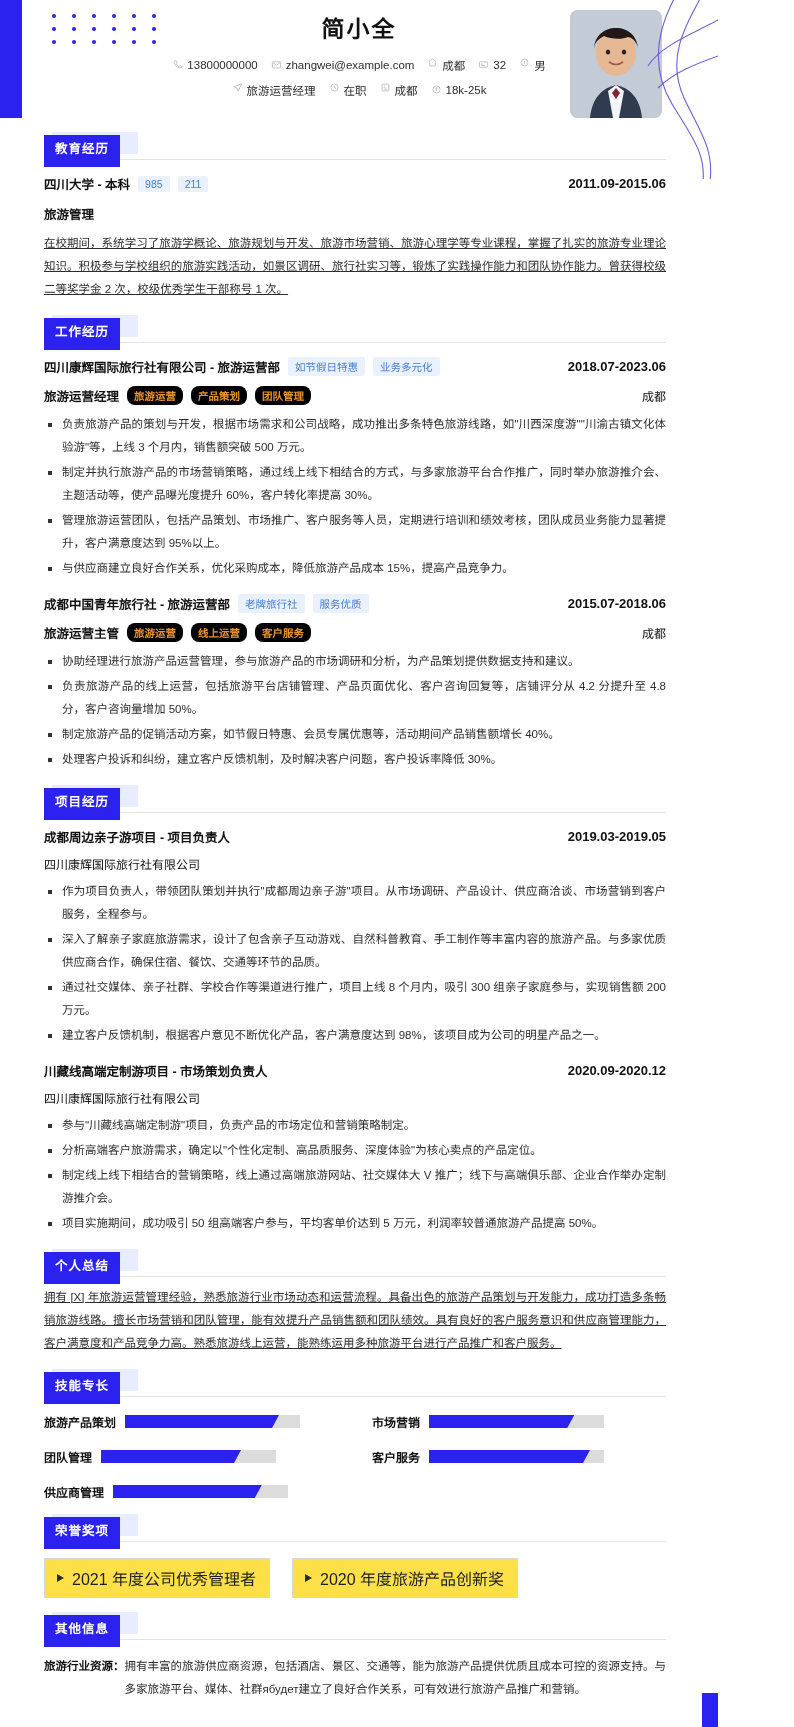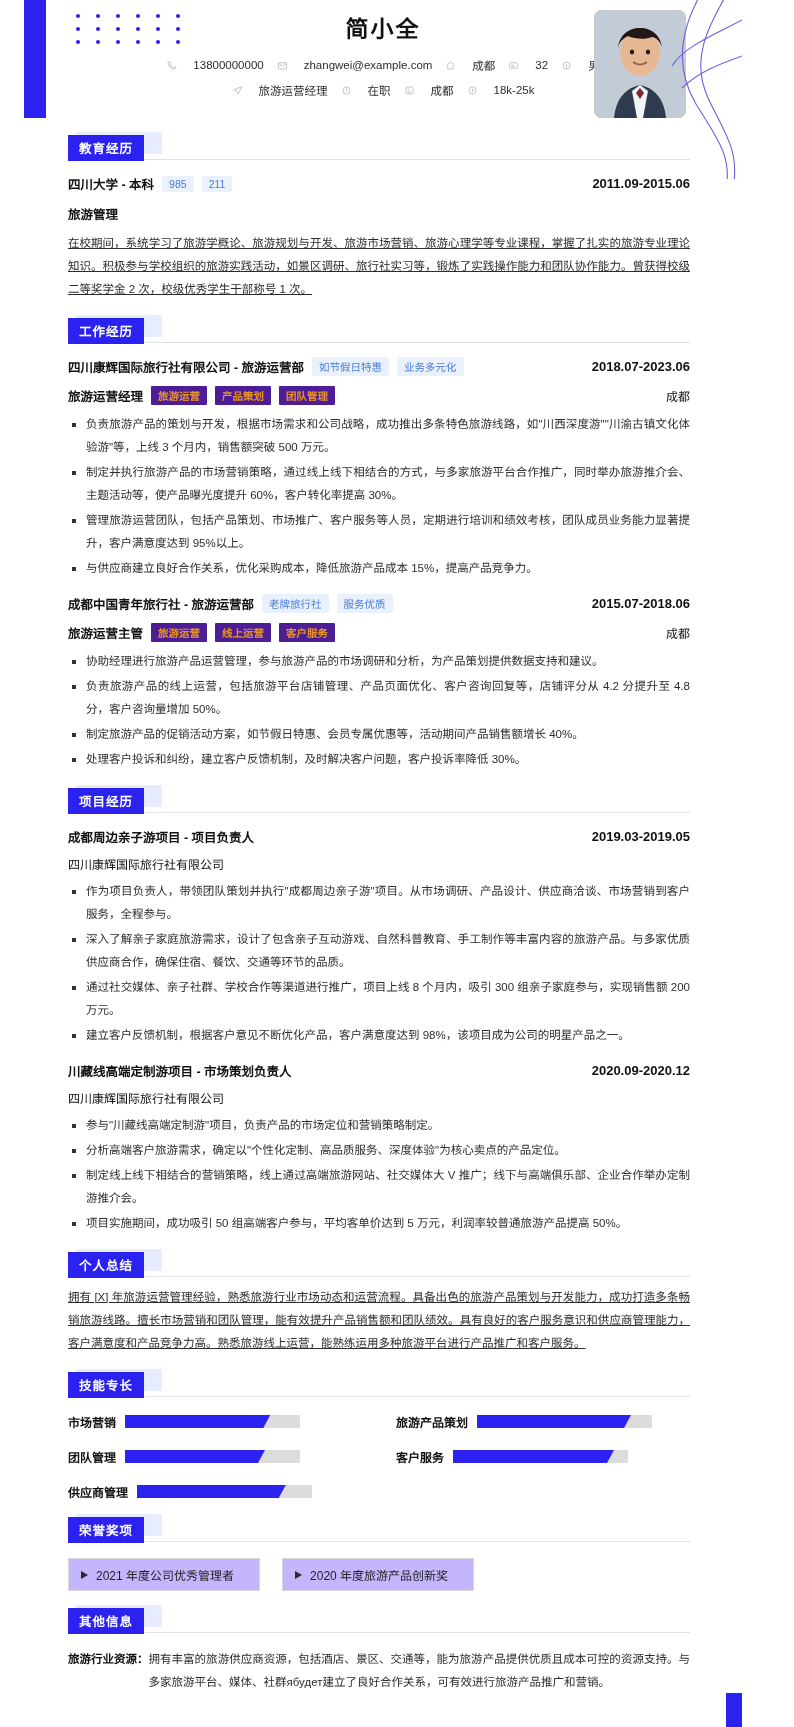--- a/index.html
+++ b/index.html
@@ -8,21 +8,20 @@
     background: #ffffff;
     font-family: "Liberation Sans", "DejaVu Sans", sans-serif;
     color: #1f1f1f;
   }
   .page {
     position: relative;
     width: 718px;
     min-height: 1727px;
     background: #ffffff;
     overflow: hidden;
-    margin-left: 24px;
   }
 
   
   .left-rail {
     position: absolute;
     left: 0; top: 0;
     width: 22px;
     height: 118px;
     background: #2b22f0;
   }
@@ -68,21 +67,21 @@
     display: flex;
     justify-content: center;
     align-items: center;
     flex-wrap: wrap;
     gap: 5px 13px;
     font-size: 11.5px;
     color: #2d2d2d;
     margin-top: 13px;
   }
   .meta-row.second { margin-top: 9px; }
-  .meta-item { display: inline-flex; align-items: center; gap: 16px; white-space: nowrap; }
+  .meta-item { display: inline-flex; gap: 4px; white-space: nowrap; }
   .meta-item .ico {
     width: 11px; height: 11px;
     display: inline-block;
     opacity: .55;
     color: #777;
     font-size: 10px;
     line-height: 11px;
     text-align: center;
   }
   .meta-item .ico svg { display: block; }
@@ -119,21 +118,21 @@
     width: 86px; height: 22px;
     background: #e8ecff;
   }
   .sec-head .tag {
     position: relative;
     display: inline-block;
     background: #2b22f0;
     color: #ffffff;
     font-size: 12.5px;
     font-weight: bold;
-    padding: 3px 11px 4px;
+    padding: 3px 11px 10px;
     letter-spacing: 1px;
     z-index: 2;
   }
   .sec-rule {
     border-bottom: 1px solid #e3e3e3;
     margin-top: 0px;
   }
 
   
   .entry { margin-top: 14px; }
@@ -152,23 +151,23 @@
     font-size: 10.5px;
     color: #4a7ddb;
     background: #e9f1fd;
     padding: 2px 7px;
     border-radius: 2px;
     white-space: nowrap;
   }
   .tag-orange {
     font-size: 10.5px;
     color: #e8922a;
-    background: #4c1d95;
+    background: #000000;
     padding: 2px 7px;
-    border-radius: 1px;
+    border-radius: 8px;
     font-weight: bold;
     white-space: nowrap;
   }
 
   .entry-sub {
     margin-top: 10px;
     display: flex;
     align-items: center;
     justify-content: space-between;
     gap: 10px;
@@ -230,24 +229,24 @@
     clip-path: polygon(0 0, 100% 0, calc(100% - 7px) 100%, 0 100%);
   }
 
   
   .awards { display: flex; gap: 22px; margin-top: 16px; flex-wrap: wrap; }
   .award {
     display: inline-flex;
     align-items: center;
     gap: 8px;
     border: 1px solid #d8d8d8;
-    padding: 7px 25px 7px 12px;
-    font-size: 12px;
+    padding: 7px 13px 7px 12px;
+    font-size: 16px;
     color: #1f1f1f;
-    background: #c4b5fd;
+    background: #fde047;
   }
   .award .tri {
     width: 0; height: 0;
     border-left: 7px solid #2a2a2a;
     border-top: 4.5px solid transparent;
     border-bottom: 4.5px solid transparent;
   }
 
   
   .other-block { margin-top: 15px; display: flex; align-items: flex-start; }
@@ -531,29 +530,29 @@
 
     <div class="section">
       <div class="sec-head">
         <span class="shadow"></span>
         <span class="tag">技能专长</span>
       </div>
       <div class="sec-rule"></div>
 
       <div class="skills-grid">
         <div class="skill-row">
+          <span class="skill-name">旅游产品策划</span>
+          <span class="skill-track">
+            <span class="skill-fill" style="width: 88%;"></span>
+          </span>
+        </div>
+        <div class="skill-row">
           <span class="skill-name">市场营销</span>
           <span class="skill-track">
             <span class="skill-fill" style="width: 83%;"></span>
-          </span>
-        </div>
-        <div class="skill-row">
-          <span class="skill-name">旅游产品策划</span>
-          <span class="skill-track">
-            <span class="skill-fill" style="width: 88%;"></span>
           </span>
         </div>
         <div class="skill-row">
           <span class="skill-name">团队管理</span>
           <span class="skill-track">
             <span class="skill-fill" style="width: 80%;"></span>
           </span>
         </div>
         <div class="skill-row">
           <span class="skill-name">客户服务</span>

